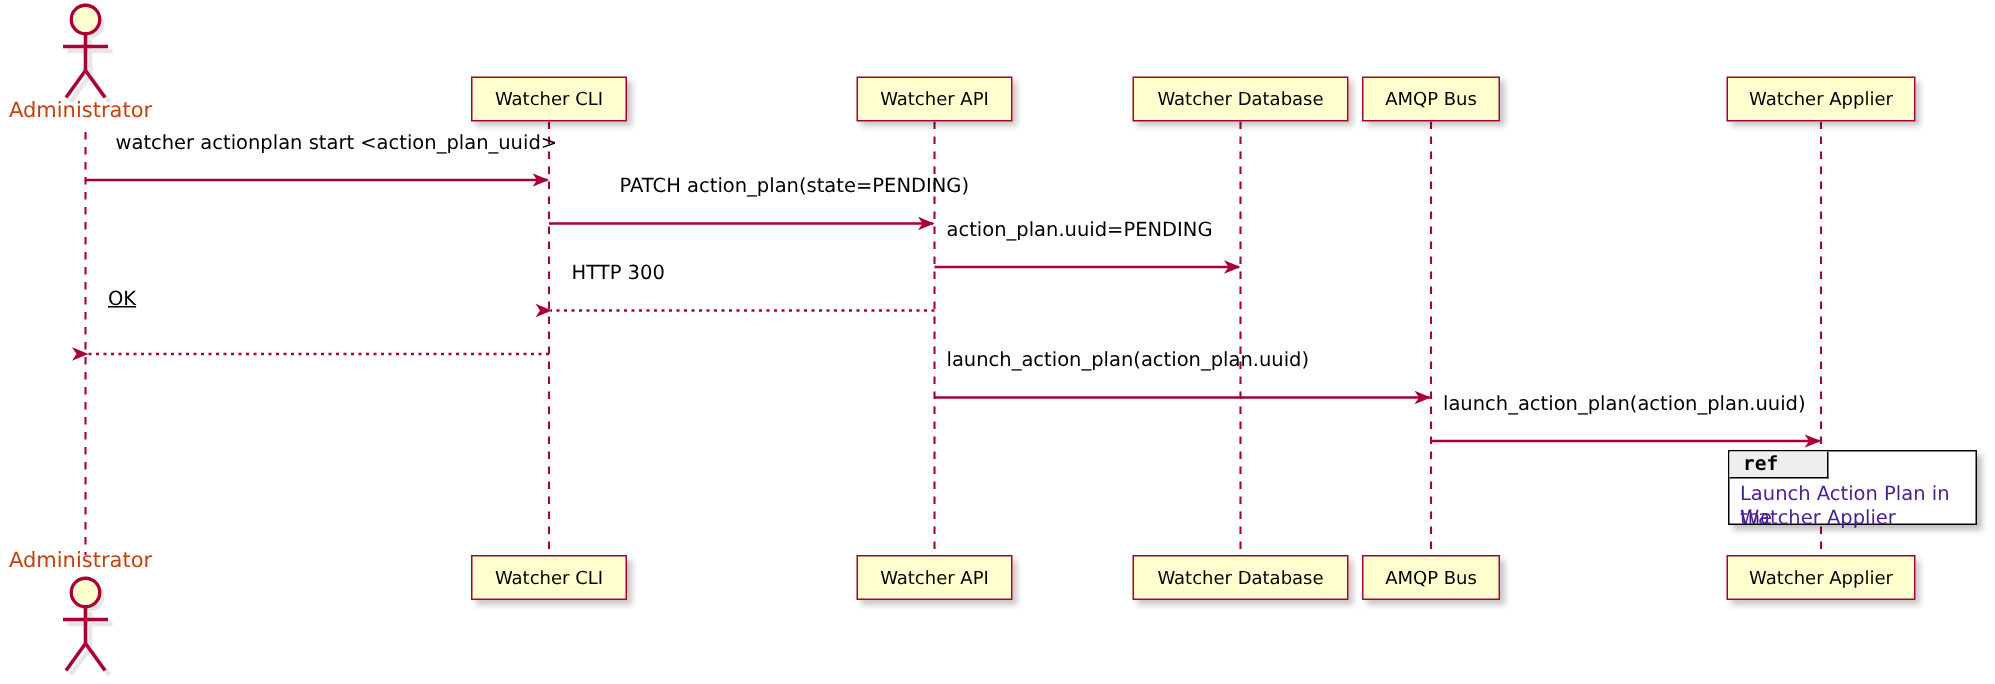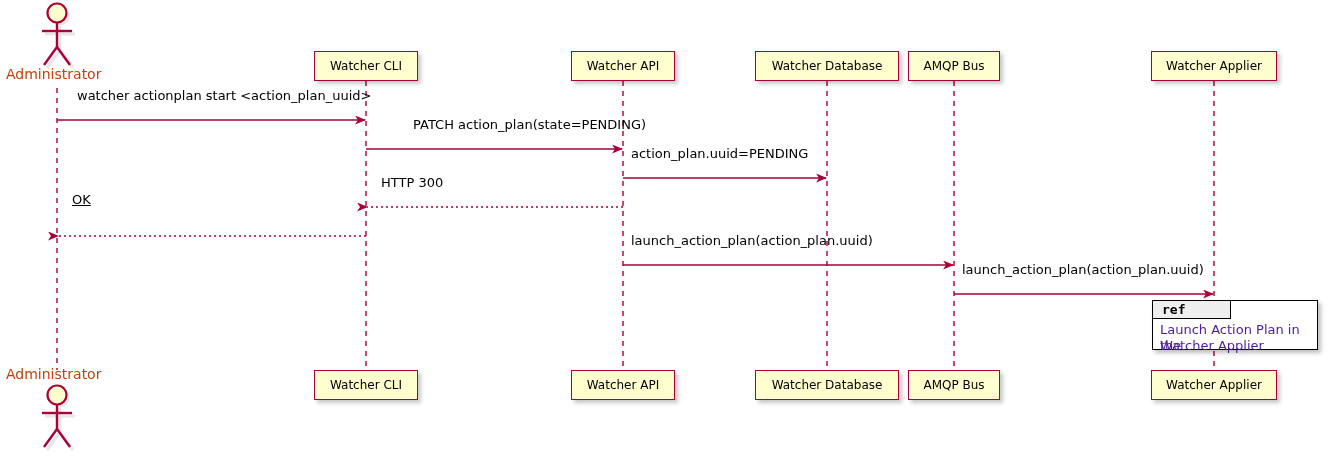--- a/index.html
+++ b/index.html
@@ -193,21 +193,21 @@
       <div class="msg-label" style="left: 77px; top: 88px;">watcher actionplan start &lt;action_plan_uuid&gt;</div>
       <div class="msg-label" style="left: 374px; top: 117px; margin-left: 39px;">PATCH action_plan(state=PENDING)</div>
       <div class="msg-label" style="left: 631px; top: 146px;">action_plan.uuid=PENDING</div>
       <div class="msg-label" style="left: 381px; top: 175px;">HTTP 300</div>
       <div class="msg-label" style="left: 72px; top: 192px; text-decoration: underline;">OK</div>
       <div class="msg-label" style="left: 631px; top: 233px;">launch_action_plan(action_plan.uuid)</div>
       <div class="msg-label" style="left: 962px; top: 262px;">launch_action_plan(action_plan.uuid)</div>
     </div>
 
   <div class="ref-frame" id="ref-frame" style="left: 1152px; top: 300px; width: 166px; height: 50px;">
-    <div class="ref-tab" id="ref-tab" style="width: 78px; height: 18px; text-align: right;">
+    <div class="ref-tab" id="ref-tab" style="width: 66px; height: 18px; text-align: right;">
       <span>ref</span>
     </div>
     <svg class="ref-tab-notch" id="ref-tab-notch" xmlns="http://www.w3.org/2000/svg" width="10" height="20" style="left: 56px;">
         <path d="M0,0 L10,0 L10,18 L0,18 Z" fill="#EEEEEE"></path>
         <path d="M0,0 L10,18" stroke="#000000" stroke-width="1.5" fill="none"></path>
       </svg>
     <div class="ref-body" id="ref-body-1" style="top: 21px;">Launch Action Plan in the</div>
     <div class="ref-body" id="ref-body-2" style="top: 37px;">Watcher Applier</div>
   </div>
 

